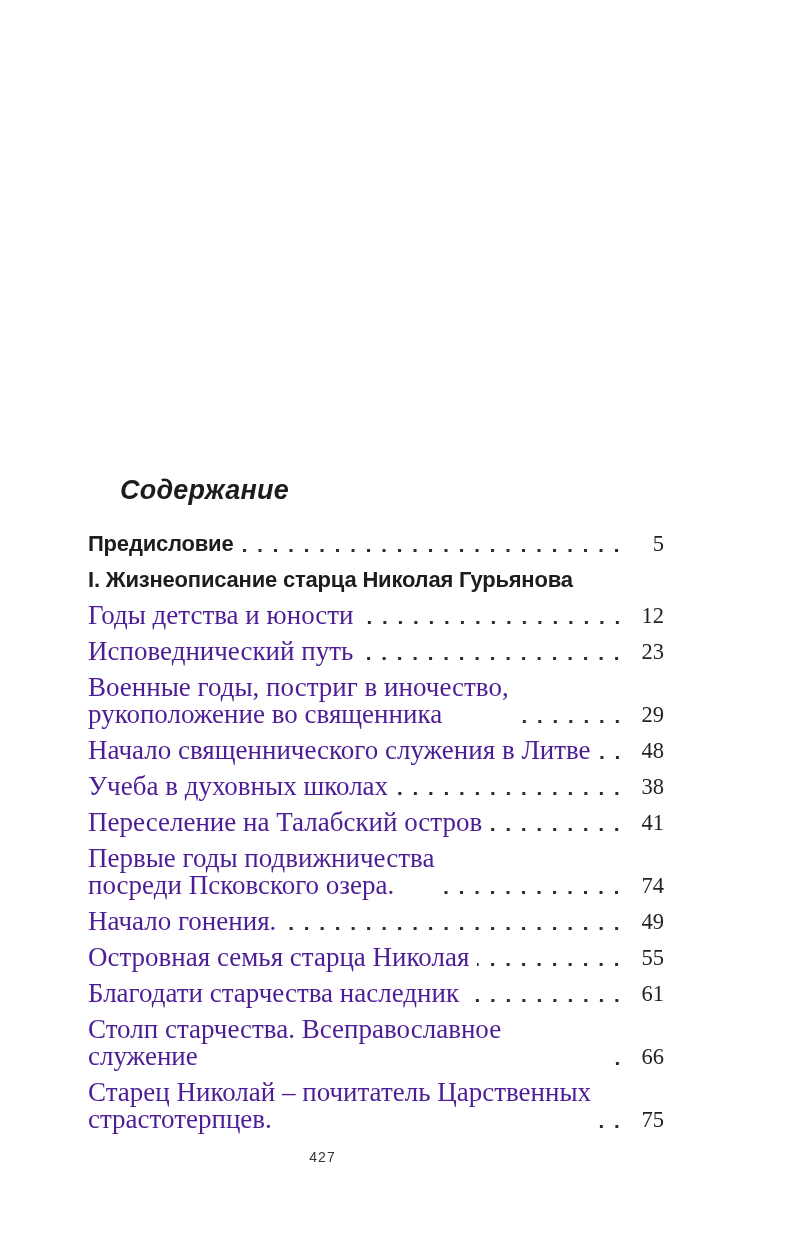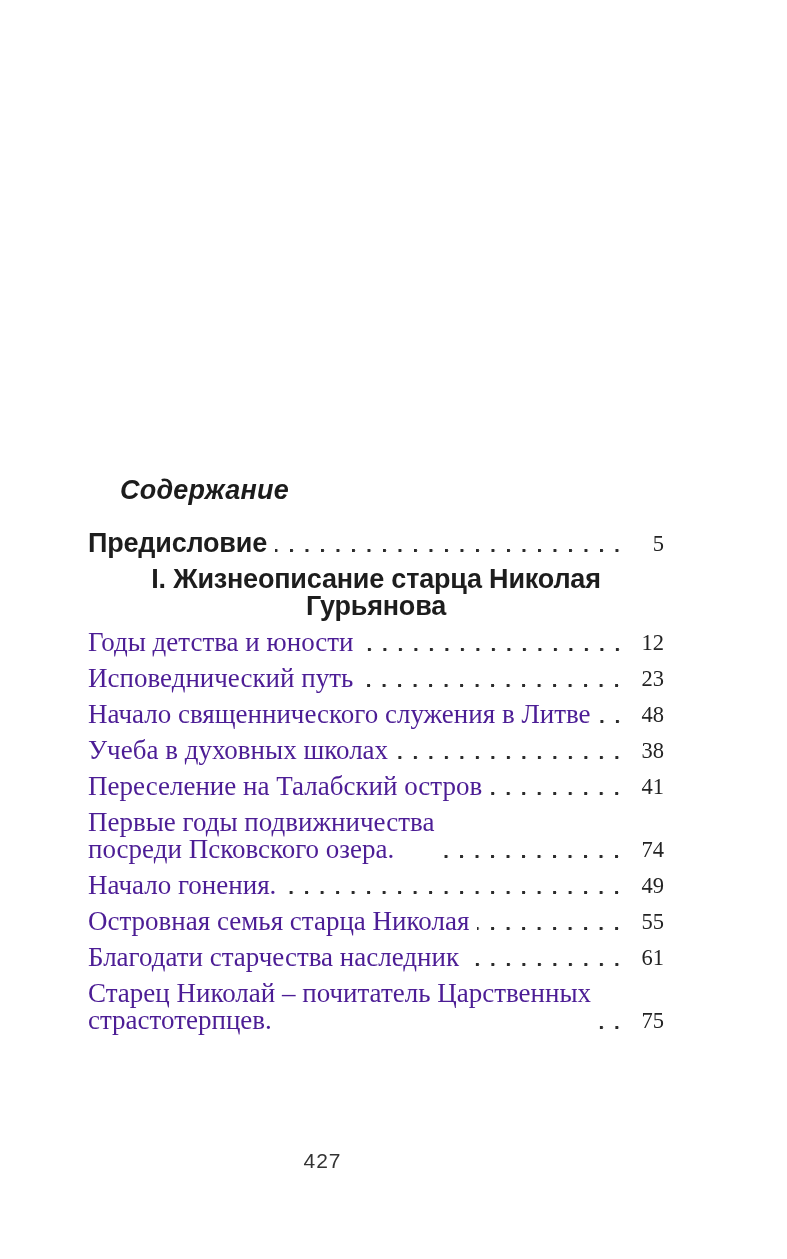--- a/index.html
+++ b/index.html
@@ -43,24 +43,23 @@
     font-size: 27px;
     line-height: 27px;
     color: #4c1d95;
     white-space: pre-line;
     flex: 0 1 auto;
   }
   .label.bold,
   .heading .label {
     font-family: "Liberation Sans", sans-serif;
     font-weight: 700;
-    font-size: 27px;
+    font-size: 22px;
     letter-spacing: -0.2px;
     color: #1d1d1d;
-    text-align: center;
   }
   .leader {
     flex: 1 1 20px;
     align-self: flex-end;
     height: 5px;
     margin: 0 8px 4px 8px;
     background-image: radial-gradient(circle at 2.5px 2.5px, #2b2b2b 1.45px, rgba(0,0,0,0) 1.95px);
     background-size: 15.5px 5px;
     background-repeat: repeat-x;
     background-position: right bottom;
@@ -74,21 +73,21 @@
     text-align: right;
     flex: 0 0 auto;
   }
   .folio {
     position: absolute;
     top: 1149px;
     left: 0;
     width: 645px;
     text-align: center;
     font-family: "Liberation Sans", sans-serif;
-    font-size: 21px;
+    font-size: 14px;
     color: #333333;
     letter-spacing: 1px;
   }
 </style>
 </head>
 <body>
 
 <div class="content">
 
   <h1 class="toc-title">Содержание</h1>
@@ -108,20 +107,26 @@
     <span class="leader"></span>
     <span class="pg">12</span>
   </div>
 
   <div class="row">
     <span class="label">Исповеднический путь</span>
     <span class="leader"></span>
     <span class="pg">23</span>
   </div>
 
+  <div class="row">
+    <span class="label">Военные годы, постриг в иночество,
+рукоположение во священника</span>
+    <span class="leader"></span>
+    <span class="pg">29</span>
+  </div>
 
   <div class="row">
     <span class="label">Начало священнического служения в Литве</span>
     <span class="leader"></span>
     <span class="pg">48</span>
   </div>
 
   <div class="row">
     <span class="label">Учеба в духовных школах</span>
     <span class="leader"></span>
@@ -152,20 +157,25 @@
     <span class="leader"></span>
     <span class="pg">55</span>
   </div>
 
   <div class="row">
     <span class="label">Благодати старчества наследник</span>
     <span class="leader"></span>
     <span class="pg">61</span>
   </div>
 
+  <div class="row">
+    <span class="label">Столп старчества. Всеправославное служение</span>
+    <span class="leader"></span>
+    <span class="pg">66</span>
+  </div>
 
   <div class="row">
     <span class="label">Старец Николай – почитатель Царственных
 страстотерпцев.</span>
     <span class="leader"></span>
     <span class="pg">75</span>
   </div>
 
 </div>
 

